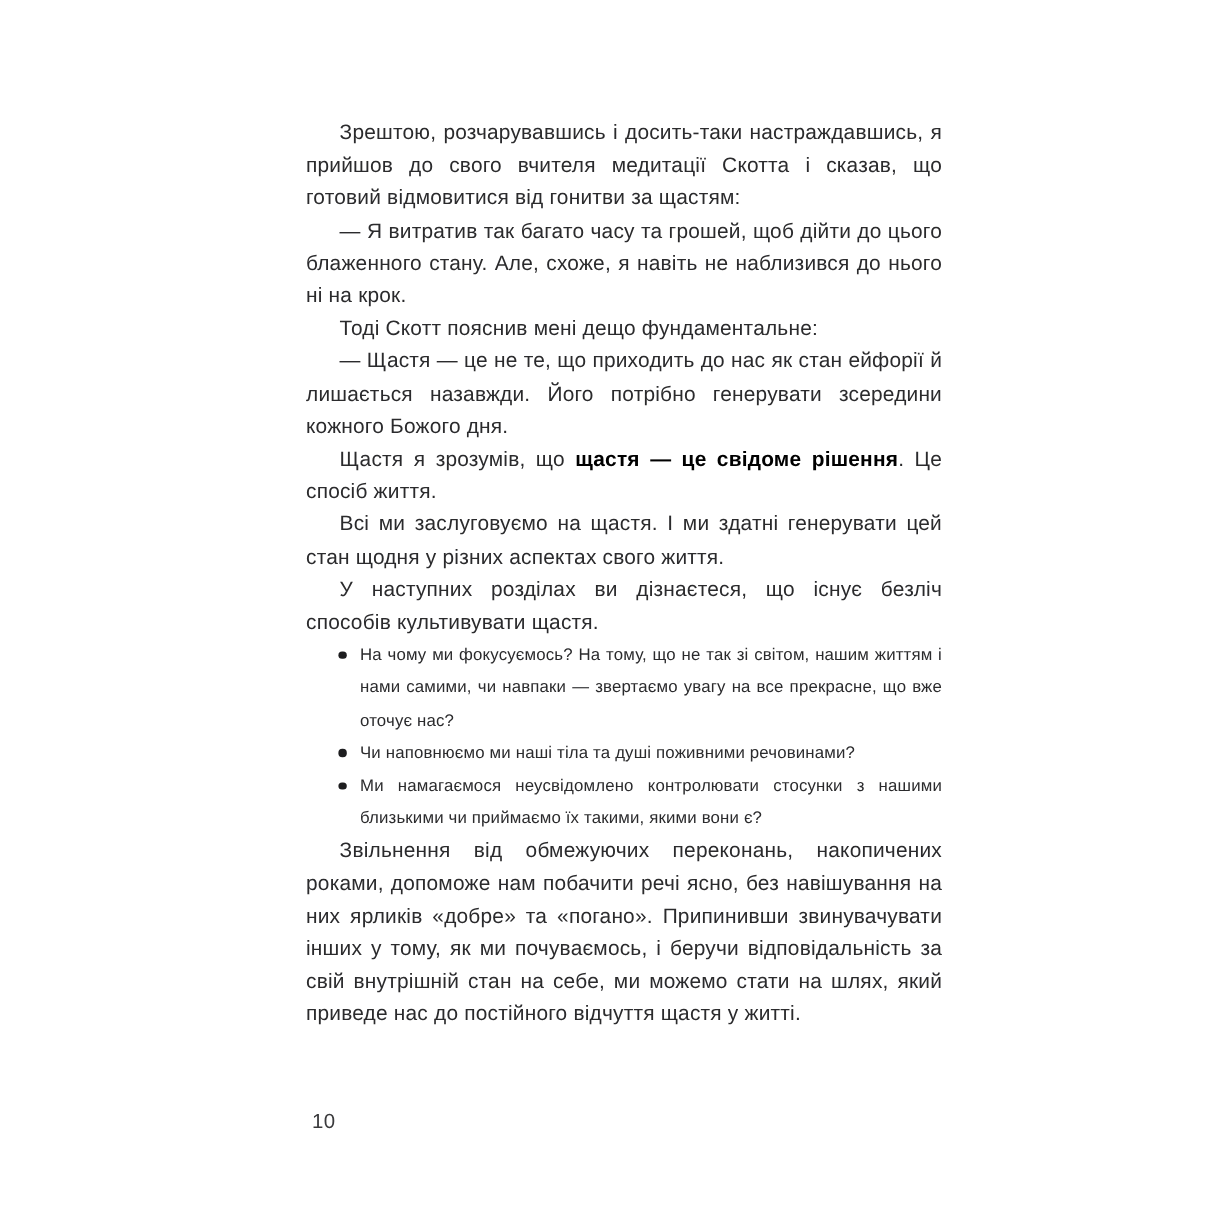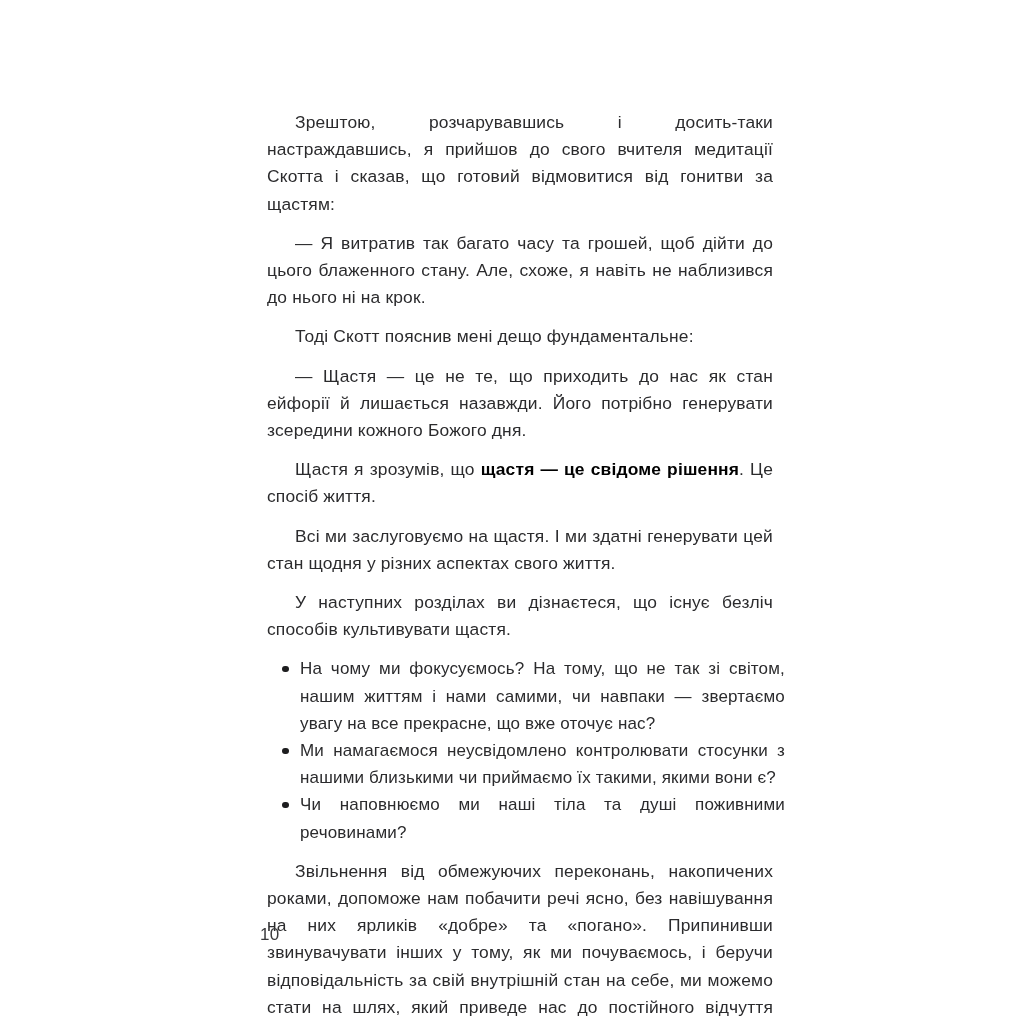--- a/index.html
+++ b/index.html
@@ -24,21 +24,21 @@
   }
 
   .text-column {
     position: absolute;
     left: 255px;
     top: 97px;
     width: 530px;
   }
 
   .para {
-    margin: 12px;
+    margin: 0;
     font-size: 17.4px;
     line-height: 27.2px;
     color: #2b2b2d;
     text-align: justify;
     text-justify: inter-word;
     text-indent: 28px;
     hyphens: manual;
     letter-spacing: 0.01em;
   }
 
@@ -50,21 +50,21 @@
   .bullet-list {
     list-style: none;
     margin: 0;
     padding: 0;
   }
 
   .bullet-item {
     position: relative;
     margin: 0;
     padding-left: 45px;
-    font-size: 17px;
+    font-size: 14px;
     line-height: 27.2px;
     color: #2b2b2d;
     text-align: justify;
     text-justify: inter-word;
     hyphens: manual;
     letter-spacing: 0.01em;
   }
 
   .bullet-marker {
     position: absolute;
@@ -107,25 +107,25 @@
 
     <p class="para">У наступних розділах ви дізнаєтеся, що існує безліч способів культивувати щастя.</p>
 
     <ul class="bullet-list">
       <li class="bullet-item">
         <span class="bullet-marker"></span>
         <span>На чому ми фокусуємось? На тому, що не так зі світом, нашим життям і нами самими, чи навпаки — звертаємо увагу на все прекрасне, що вже оточує нас?</span>
       </li>
       <li class="bullet-item">
         <span class="bullet-marker"></span>
-        <span>Ми намагаємося неусвідомлено контролювати стосунки з нашими близькими чи приймаємо їх такими, якими вони є?</span>
+        <span>Чи наповнюємо ми наші тіла та душі поживними речовинами?</span>
       </li>
       <li class="bullet-item">
         <span class="bullet-marker"></span>
-        <span>Чи наповнюємо ми наші тіла та душі поживними речовинами?</span>
+        <span>Ми намагаємося неусвідомлено контролювати стосунки з нашими близькими чи приймаємо їх такими, якими вони є?</span>
       </li>
     </ul>
 
     <p class="para">Звільнення від обмежуючих переконань, накопичених роками, допоможе нам побачити речі ясно, без навішування на них ярликів «добре» та «погано». Припинивши звинувачувати інших у тому, як ми почуваємось, і беручи відповідальність за свій внутрішній стан на себе, ми можемо стати на шлях, який приведе нас до постійного відчуття щастя у житті.</p>
 
   </div>
 
   <div class="page-number">10</div>
 
 </div>

